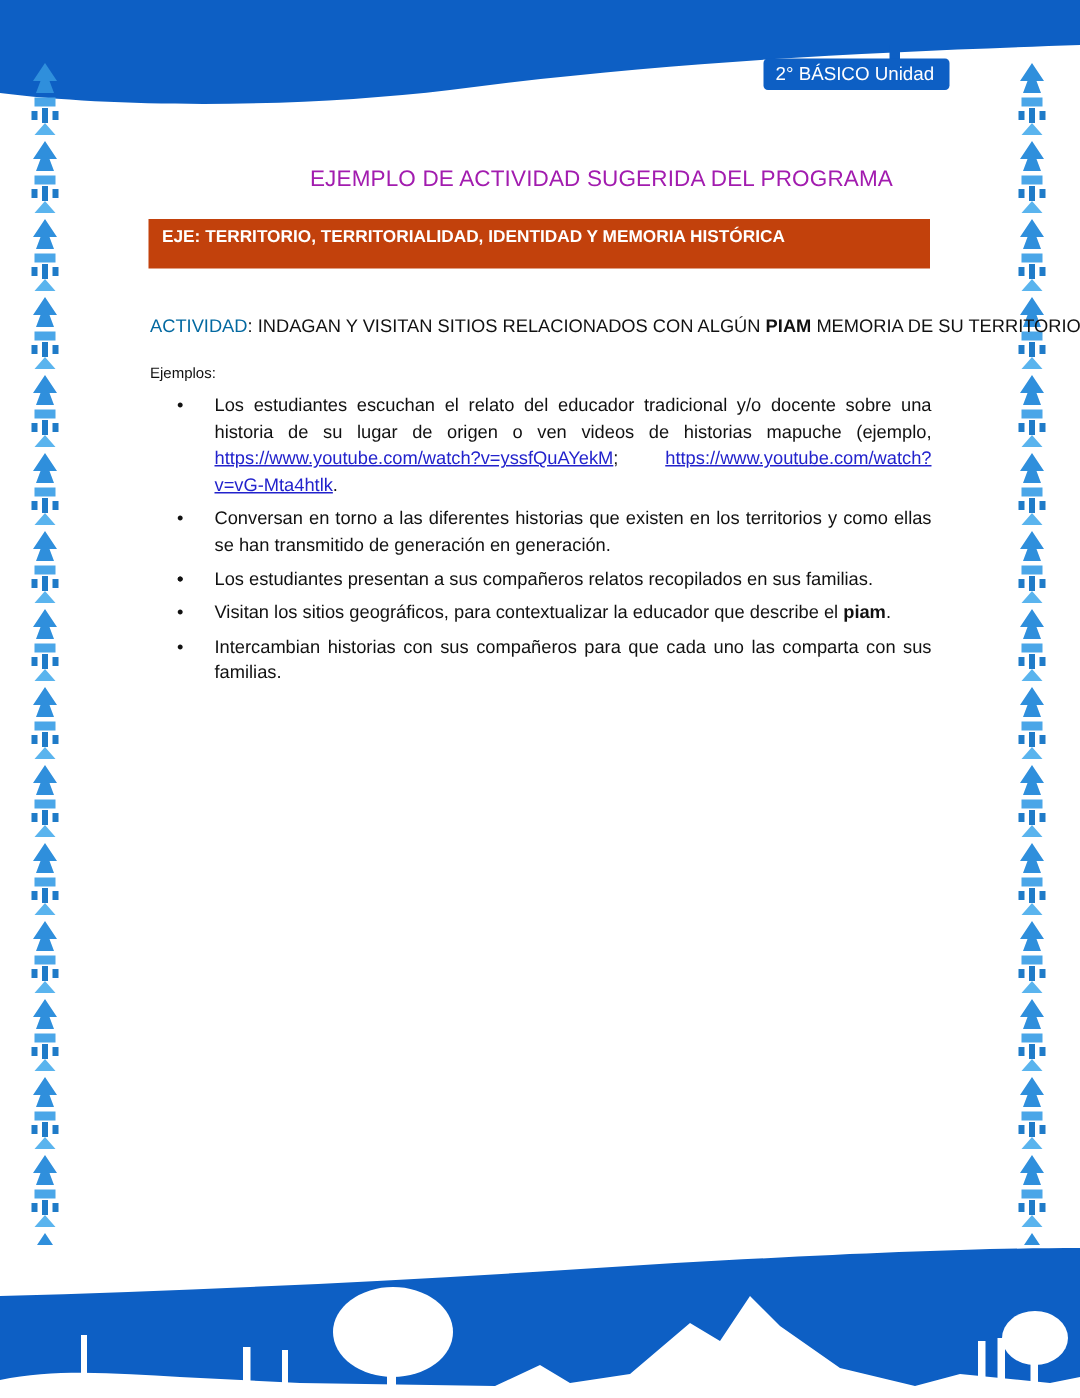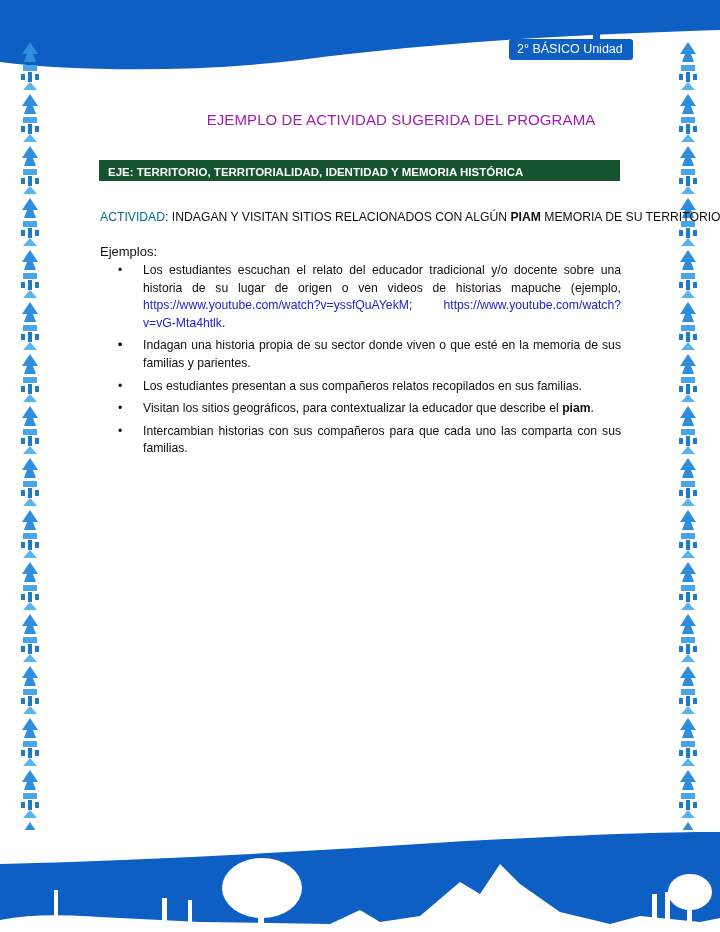--- a/index.html
+++ b/index.html
@@ -7,29 +7,29 @@
          font-family:"Liberation Sans", sans-serif; color:#111; }
   .top-band { position:absolute; left:0; top:0; width:720px; height:80px; }
   .badge-stem { position:absolute; left:593px; top:30px; width:7px; height:14px; background:#0d5fc4; }
   .badge { position:absolute; left:509px; top:39px; width:124px; height:21px; background:#0d5fc4;
            border-radius:3px; color:#fff; font-size:12.5px; line-height:21px; padding-left:8px; box-sizing:border-box; }
   .border-col { position:absolute; top:40px; width:24px; height:790px; }
   .border-left { left:18px; }
   .border-right { left:676px; }
   .title { position:absolute; left:0; width:720px; top:111px; text-align:center; font-weight:normal;
            font-size:15px; letter-spacing:0.1px; color:#a21caf;padding-left:41px; }
-  .axis-box { position:absolute; left:99px; top:160px; width:521px; height:21px; background:#14532d; }
+  .axis-box { position:absolute; left:99px; top:146px; width:521px; height:33px; background:#c2410c; }
   .axis-box span { position:absolute; left:9px; top:6px; color:#fff; font-weight:bold; font-size:11.5px; }
   .activity { position:absolute; left:100px; top:210px; font-size:12.2px; white-space:nowrap; }
   .activity .lbl { color:#0369a1; }
-  .examples-label { position:absolute; left:100px; top:244px; font-size:13px; }
+  .examples-label { position:absolute; left:100px; top:244px; font-size:10px; }
   ul.examples { position:absolute; left:100px; top:262px; width:521px; margin:0; padding:0; list-style:none; font-size:12.2px; line-height:17.6px; }
   ul.examples li { position:relative; padding-left:43px; margin-bottom:5px; text-align:justify; }
   ul.examples li .bullet { position:absolute; left:18px; top:0; }
-  a.link { color:#2222cc; }
+  a.link { color:#2222cc; text-decoration:underline; }
   .bottom-band { position:absolute; left:0; bottom:0; width:720px; height:100px; }
 </style>
 </head>
 <body>
 
 <svg class="top-band" viewBox="0 0 720 80" preserveAspectRatio="none">
   <path d="M0,0 H720 V30 C600,34 450,40 300,60 C200,72 80,72 0,62 Z" fill="#0d5fc4"></path>
 </svg>
 <div class="badge-stem"></div>
 <div class="badge">2° BÁSICO Unidad 2</div>
@@ -61,24 +61,24 @@
 <div class="examples-label">Ejemplos:</div>
 
 <ul class="examples">
   <li>
     <span class="bullet">•</span>
     <span>Los estudiantes escuchan el relato del educador tradicional y/o docente sobre una historia de su lugar de origen o ven videos de historias mapuche (ejemplo, </span><a class="link">https://www.youtube.com/watch?v=yssfQuAYekM</a><span>;</span>
     <a class="link">https://www.youtube.com/watch?v=vG-Mta4htlk</a><span>.</span>
   </li>
   <li>
     <span class="bullet">•</span>
+    <span>Conversan en torno a las diferentes historias que existen en los territorios y como ellas se han transmitido de generación en generación.</span>
   </li>
   <li>
     <span class="bullet">•</span>
-    <span>Indagan una historia propia de su sector donde viven o que esté en la memoria de sus familias y parientes.</span>
   </li>
   <li>
     <span class="bullet">•</span>
     <span>Los estudiantes presentan a sus compañeros relatos recopilados en sus familias.</span>
   </li>
   <li>
     <span class="bullet">•</span>
     <span>Visitan los sitios geográficos, para contextualizar la educador que describe el </span><b>piam</b><span>.</span>
   </li>
   <li>

